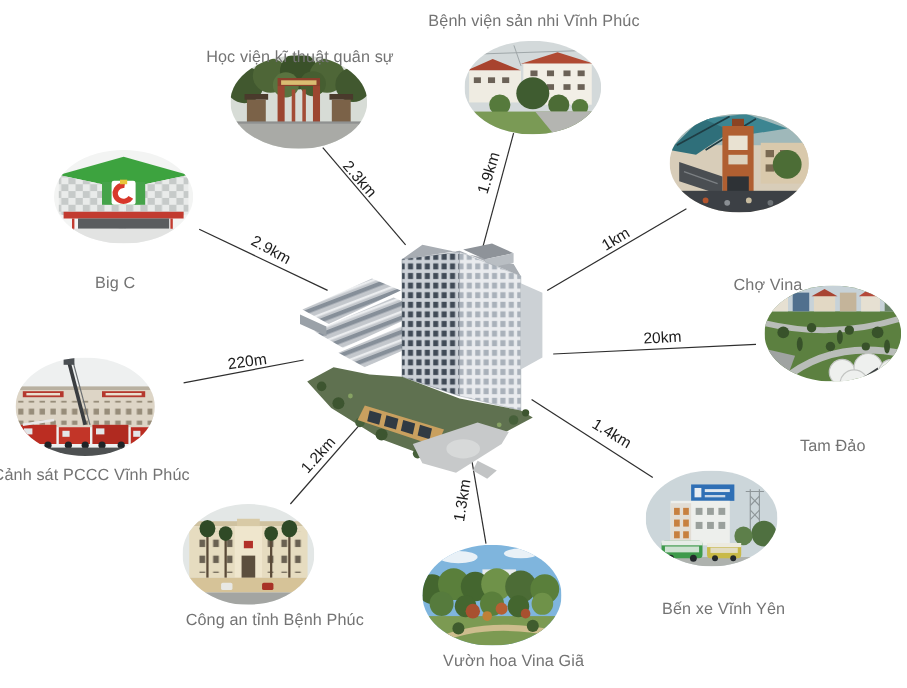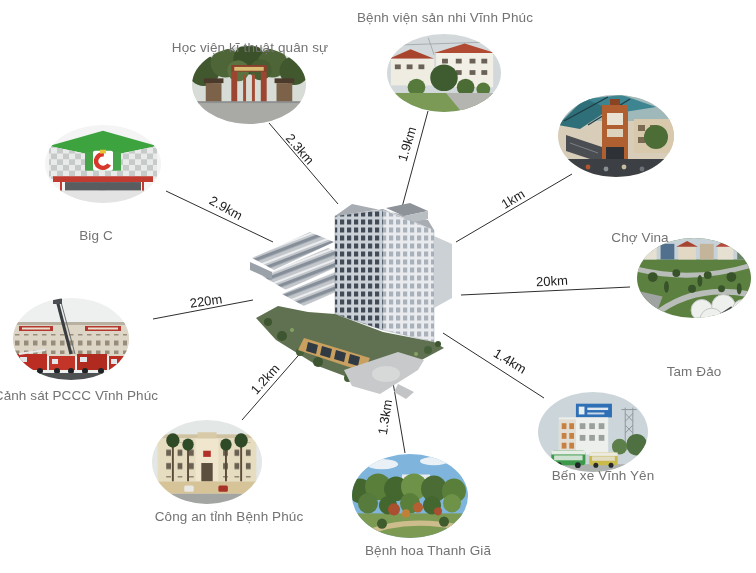--- a/index.html
+++ b/index.html
@@ -302,21 +302,21 @@
         <rect x="57" y="66" width="24" height="4.5" fill="#e2dcc2"></rect>
         <g fill="#23282b">
             <circle cx="22" cy="75" r="3"></circle>
             <circle cx="42" cy="75" r="3"></circle>
             <circle cx="61" cy="75" r="2.6"></circle>
             <circle cx="77" cy="75" r="2.6"></circle>
           </g>
       </g>
     </svg>
   </figure>
-  <div class="lm-label" style="left:603px;top:468px;">Bến xe Vĩnh Yên</div>
+  <div class="lm-label" style="left:603px;top:500px;">Bến xe Vĩnh Yên</div>
 
   <figure class="lm-photo" style="left:352px;top:454px;width:116px;height:84px;">
     <svg viewBox="0 0 116 82" preserveAspectRatio="none">
       <defs>
           <clipPath id="cp6">
             <ellipse cx="58" cy="41" rx="58" ry="41"></ellipse>
           </clipPath>
         </defs>
       <g clip-path="url(#cp6)">
         <rect width="116" height="82" fill="#7fb5dd"></rect>
@@ -341,21 +341,21 @@
           <circle cx="66" cy="52" r="5" fill="#b55f33"></circle>
         <circle cx="54" cy="58" r="4" fill="#c08038"></circle>
           <circle cx="86" cy="56" r="4" fill="#a8502f"></circle>
         <path d="M8,80 Q50,60 110,72" stroke="#cdbd8d" stroke-width="5" fill="none"></path>
         <polygon points="0,70 22,74 14,82 0,82" fill="#c9b687"></polygon>
         <circle cx="30" cy="68" r="5" fill="#3f5c2e"></circle>
           <circle cx="92" cy="66" r="5" fill="#3f5c2e"></circle>
       </g>
     </svg>
   </figure>
-  <div class="lm-label" style="left:428px;top:543px;">Bệnh hoa Thanh Giã</div>
+  <div class="lm-label" style="left:428px;top:543px;">Vườn hoa Vina Giã</div>
 
   <figure class="lm-photo" style="left:152px;top:420px;width:110px;height:84px;">
     <svg viewBox="0 0 116 82" preserveAspectRatio="none">
       <defs>
         <clipPath id="cp7">
             <ellipse cx="58" cy="41" rx="58" ry="41"></ellipse>
           </clipPath>
         <pattern id="w7" width="12" height="13" patternUnits="userSpaceOnUse">
           <rect width="12" height="13" fill="#e6dcc0"></rect>
             <rect x="3" y="3" width="5" height="6" fill="#6a6152"></rect>

